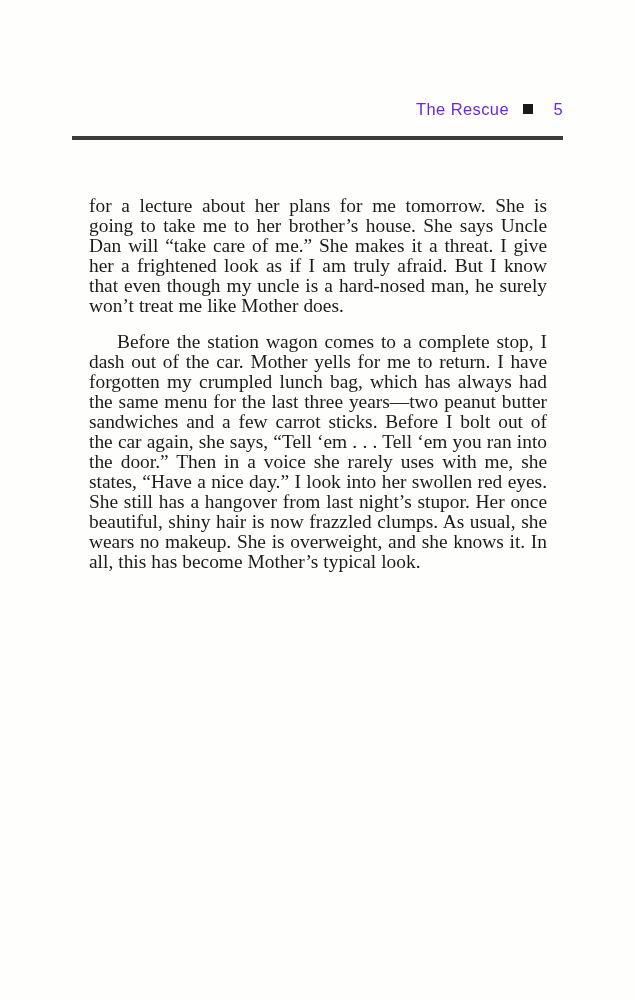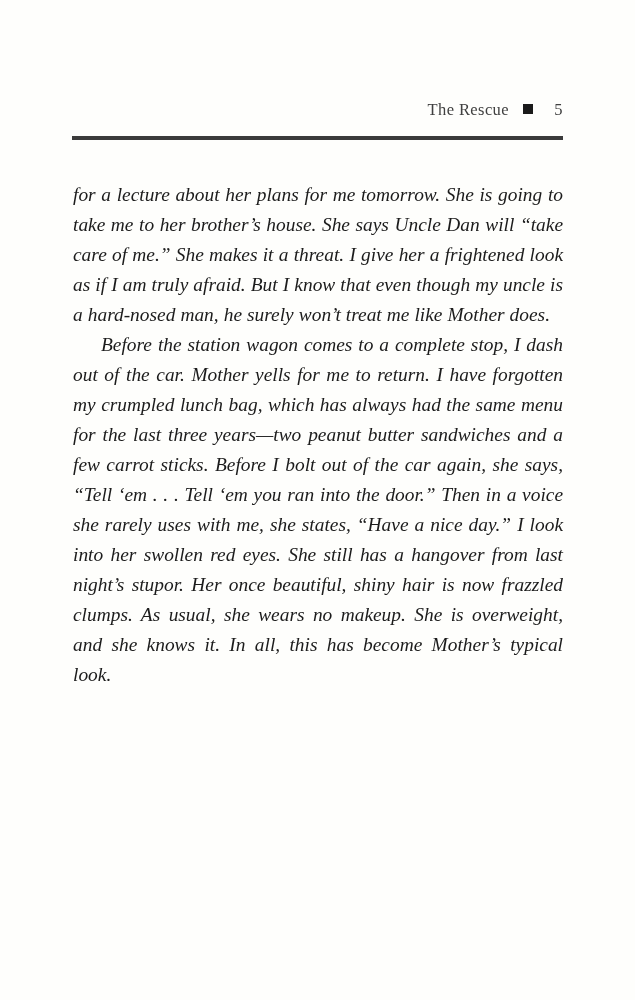--- a/index.html
+++ b/index.html
@@ -21,24 +21,24 @@
     width: 635px;
     height: 1000px;
     background: #fefefc;
   }
   .running-head {
     position: absolute;
     left: 72px;
     top: 100px;
     width: 491px;
     text-align: right;
-    font-family: Liberation Serif, serif;
+    font-family: Liberation Sans, sans-serif;
     font-size: 16.5px;
     letter-spacing: 0.4px;
-    color: #404040;
+    color: #6d28d9;
     white-space: nowrap;
   }
   .running-head .chapter-title {
     display: inline-block;
   }
   .running-head .sq {
     display: inline-block;
     width: 10px;
     height: 10px;
     background: #1a1a1a;
@@ -58,24 +58,23 @@
     height: 4px;
     background: #3b3b3b;
   }
   .body-block {
     position: absolute;
     left: 73px;
     top: 180px;
     width: 490px;
   }
   .para {
-    margin: 0;
-    font-style: italic;
+    margin: 16px;
     font-size: 19.4px;
-    line-height: 30px;
+    line-height: 20px;
     text-align: justify;
     text-justify: inter-word;
     color: #1c1c1c;
     hyphens: none;
     word-spacing: 0.2px;
   }
   .para.indent {
     text-indent: 28px;
   }
   .para.first {

